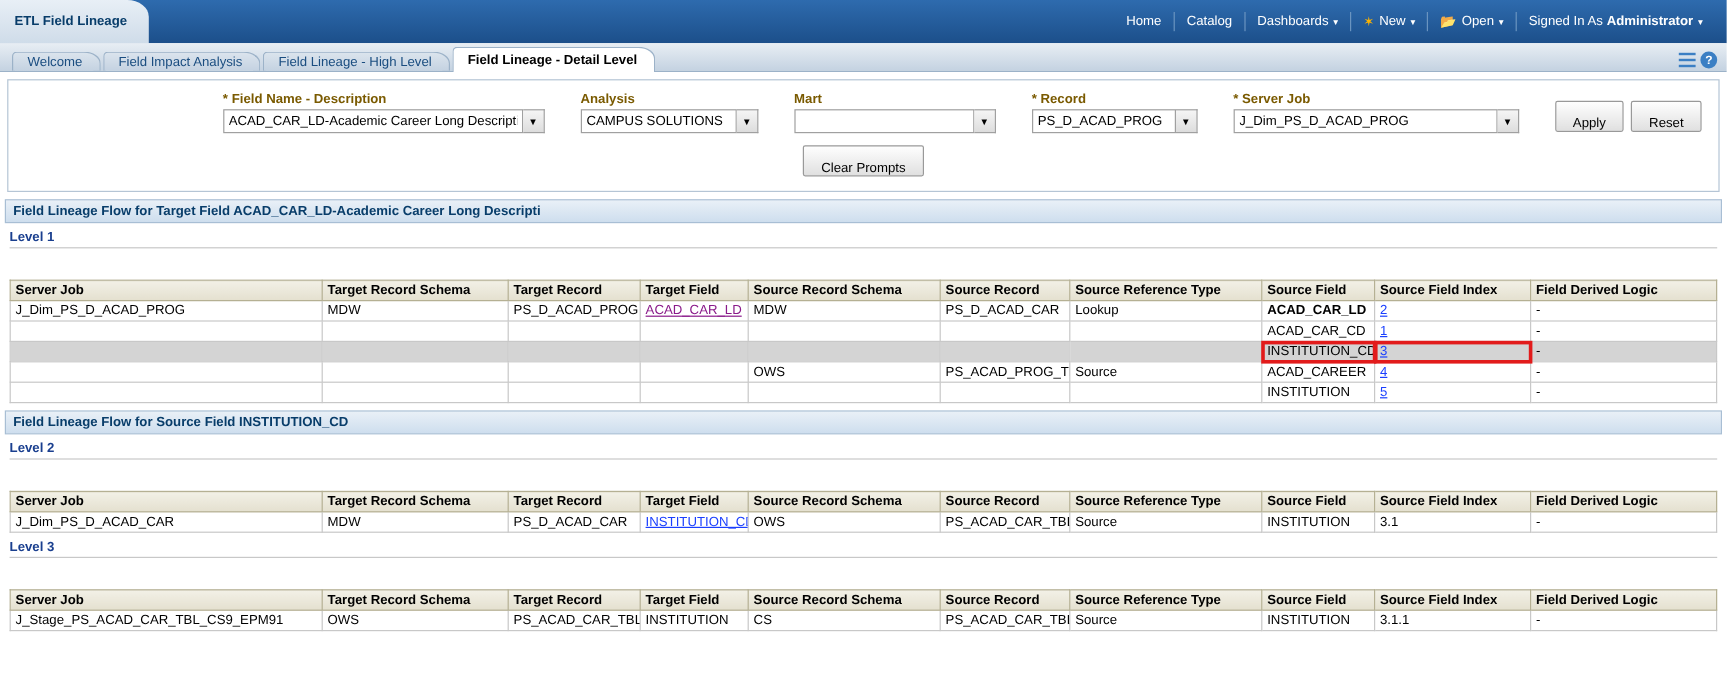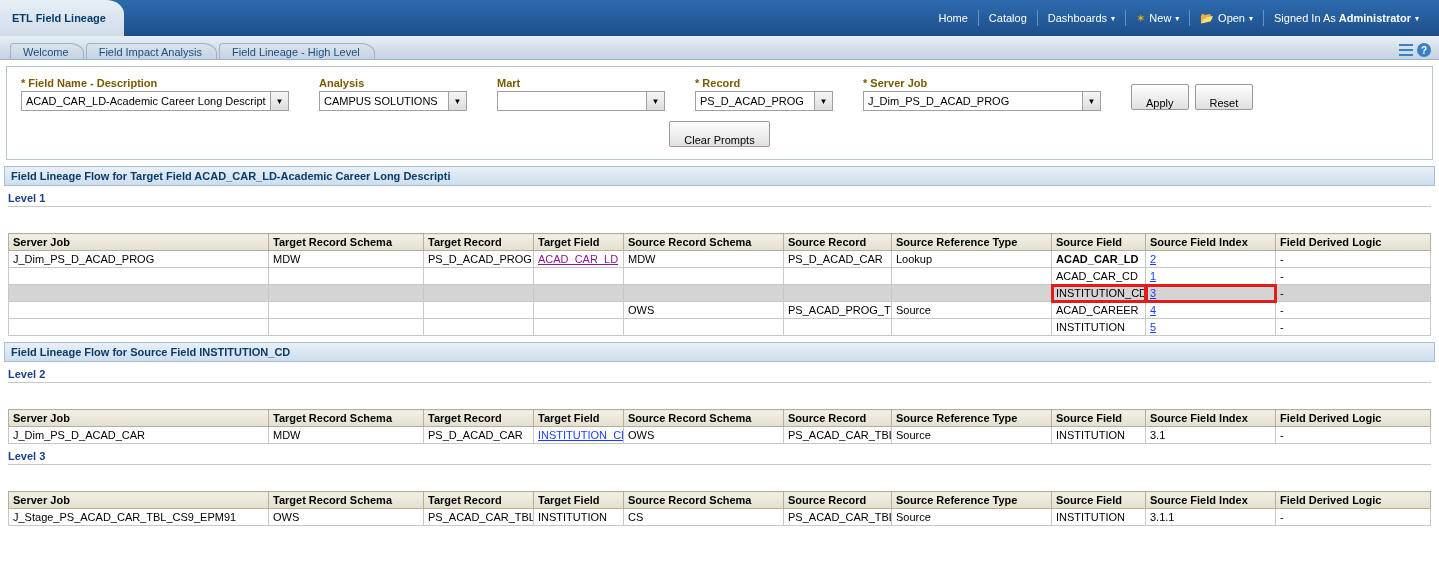--- a/index.html
+++ b/index.html
@@ -19,21 +19,21 @@
 .subtabs { background: linear-gradient(to bottom, #e8eef4, #c4d2e1); height: 24px; display: flex; align-items: flex-end; padding-left: 10px; border-bottom: 1px solid #9cb2c8; position: relative; }
 .subtab { background: linear-gradient(to bottom, #dbe4ed, #c4d2e1); color: #1a4d80; padding: 4px 14px 4px 12px; font-size: 11px; border: 1px solid #9cb2c8; border-bottom: none; border-top-left-radius: 4px; border-top-right-radius: 14px 10px; margin-right: 2px; cursor: pointer; height: 16px; display: flex; align-items: center; }
 .subtab.active { background: #fff; color: #000; font-weight: bold; height: 21px; margin-bottom: -1px; }
 .subtabs-right { margin-left: auto; padding-right: 8px; display: flex; align-items: center; gap: 4px; padding-bottom: 2px; }
 .icon-help { width: 14px; height: 14px; background: #3b7fc4; border-radius: 50%; color: #fff; font-size: 10px; font-weight: bold; display: flex; align-items: center; justify-content: center; }
 .icon-menu { width: 14px; height: 12px; display: flex; flex-direction: column; justify-content: space-between; }
 .icon-menu span { height: 2px; background: #3b7fc4; }
 
 
 .panel { border: 1px solid #b5c5d5; margin: 6px; padding: 10px 14px 12px; }
-.prompt-row { display: flex; gap: 30px; align-items: flex-end; margin-bottom: 10px; }
+.prompt-row { display: flex; gap: 30px; align-items: flex-end; margin-bottom: 10px; justify-content: flex-end; }
 .prompt-col { display: flex; flex-direction: column; }
 .prompt-label { color: #7a5a00; font-weight: bold; font-size: 11px; margin-bottom: 2px; }
 .prompt-select { display: flex; }
 .prompt-select input { border: 1px solid #a0a0a0; padding: 2px 4px; font-size: 11px; height: 20px; }
 .prompt-select .dd { border: 1px solid #a0a0a0; border-left: none; width: 18px; height: 20px; background: linear-gradient(to bottom,#f5f5f5,#ddd); display: flex; align-items: center; justify-content: center; font-size: 8px; cursor: pointer; }
 .btn { border: 1px solid #999; background: linear-gradient(to bottom,#fefefe,#e0e0e0); padding: 12px 14px; font-size: 11px; height: 20px; cursor: pointer; border-radius: 2px; }
 .btn-group { display: flex; gap: 6px; align-items: flex-end; padding-bottom: 1px; }
 .clear-row { text-align: center; }
 
 
@@ -72,20 +72,21 @@
         <span class="caret">▾</span>
       </a>
     <a class="topbar-link"><span>Signed In As</span>&nbsp;<b>Administrator</b><span class="caret">▾</span></a>
   </div>
 </div>
 
 <div class="subtabs">
   <div class="subtab">Welcome</div>
   <div class="subtab">Field Impact Analysis</div>
   <div class="subtab">Field Lineage - High Level</div>
+  <div class="subtab active">Field Lineage - Detail Level</div>
   <div class="subtabs-right">
     <div class="icon-menu">
         <span></span>
         <span></span>
         <span></span>
       </div>
     <div class="icon-help">?</div>
   </div>
 </div>
 

